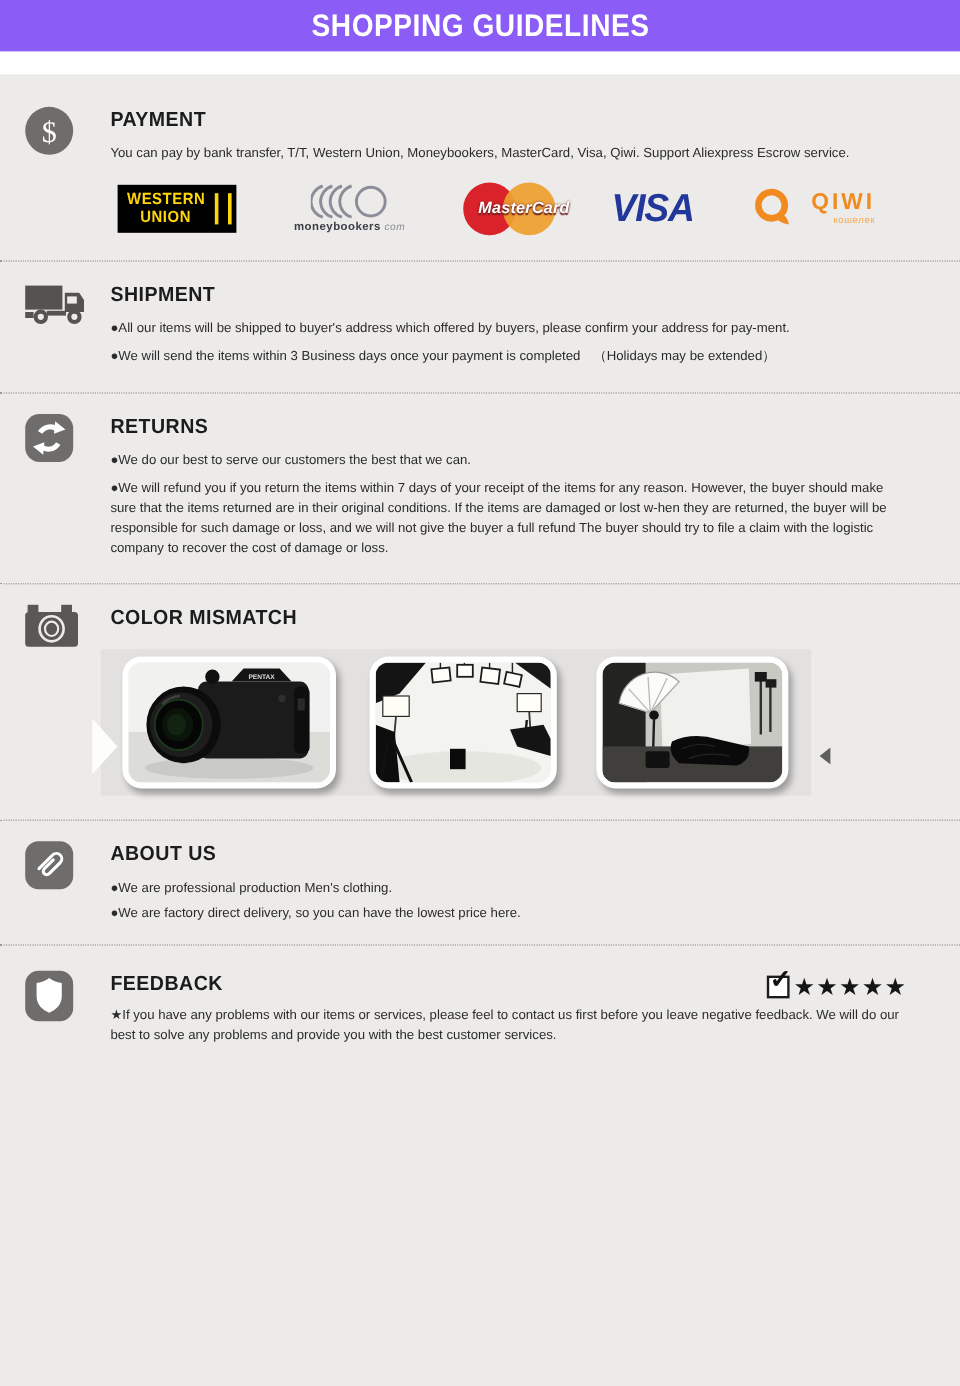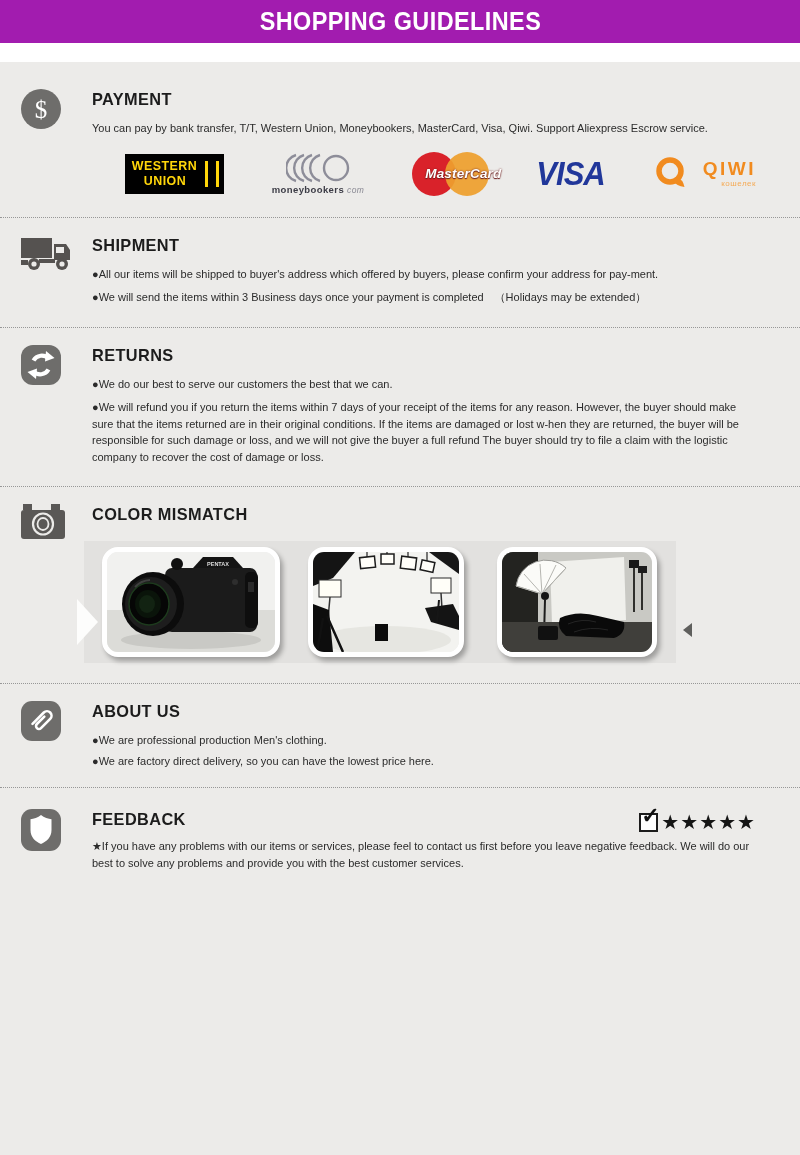--- a/index.html
+++ b/index.html
@@ -5,40 +5,40 @@
   html,body{margin:0;padding:0;}
   body{
     width:800px;height:1155px;overflow:hidden;
     background:#ecebe9;
     font-family:"Liberation Sans", sans-serif;
     color:#2a2a2a;
   }
   .page{width:800px;height:1155px;position:relative;}
 
   
-  .header{height:43px;background:#a21caf;display:flex;align-items:center;justify-content:center;}
+  .header{height:43px;background:#8b5cf6;display:flex;align-items:center;justify-content:center;}
   .header-title{
     color:#ffffff;font-size:26px;font-weight:bold;letter-spacing:.5px;
     transform:scaleX(.9);transform-origin:center;
   }
   .white-strip{height:19px;background:#ffffff;}
 
   
   .section{display:flex;padding:14px 44px 14px 20px;}
   .icon-col{width:72px;flex:none;padding-top:2px;}
   .content-col{flex:1;min-width:0;}
   .sec-title{
     margin:4px 0 10px;font-size:17px;font-weight:bold;color:#1c1c1c;
     letter-spacing:.4px;transform:scaleX(.96);transform-origin:left center;
   }
   .body-text{margin:0 0 7px;font-size:11px;line-height:1.5;color:#2b2b2b;}
   .divider{border-top:1px dotted #979797;height:0;}
 
   
-  .logo-row{display:flex;align-items:center;margin:14px 0 6px 6px;justify-content:flex-end;}
+  .logo-row{display:flex;align-items:center;margin:14px 0 6px 6px;}
   .logo-wu{
     width:99px;height:40px;background:#000;display:flex;align-items:center;justify-content:center;
     flex:none;
   }
   .wu-text{display:flex;flex-direction:column;align-items:center;line-height:1.05;}
   .wu-text span{color:#ffd60a;font-weight:bold;font-size:13.5px;letter-spacing:.5px;transform:scaleX(.92);}
   .wu-bars{width:8px;height:26px;border-left:3px solid #ffd60a;border-right:3px solid #ffd60a;margin-left:5px;flex:none;}
   .logo-mb{margin-left:48px;display:flex;flex-direction:column;align-items:center;flex:none;}
   .mb-label{font-size:9.5px;font-weight:bold;color:#3c3c46;letter-spacing:.4px;margin-top:1px;}
   .mb-com{font-weight:normal;color:#8a8a94;font-size:8.5px;margin-left:3px;font-style:italic;}

